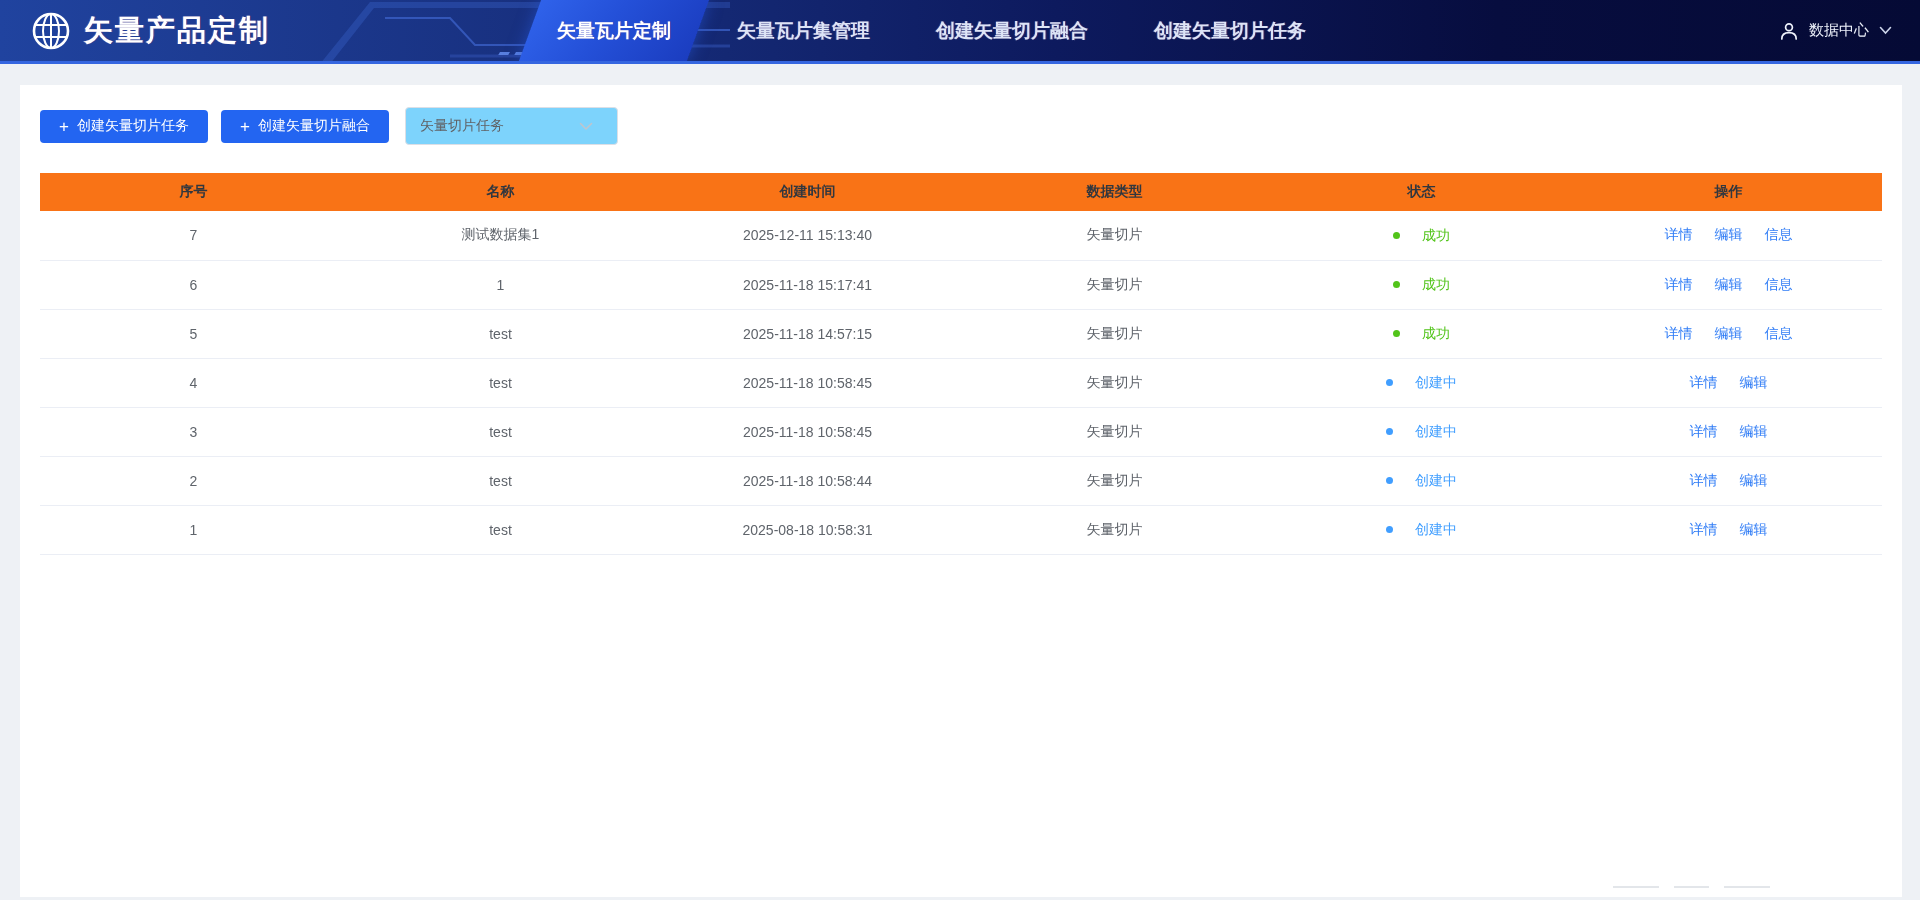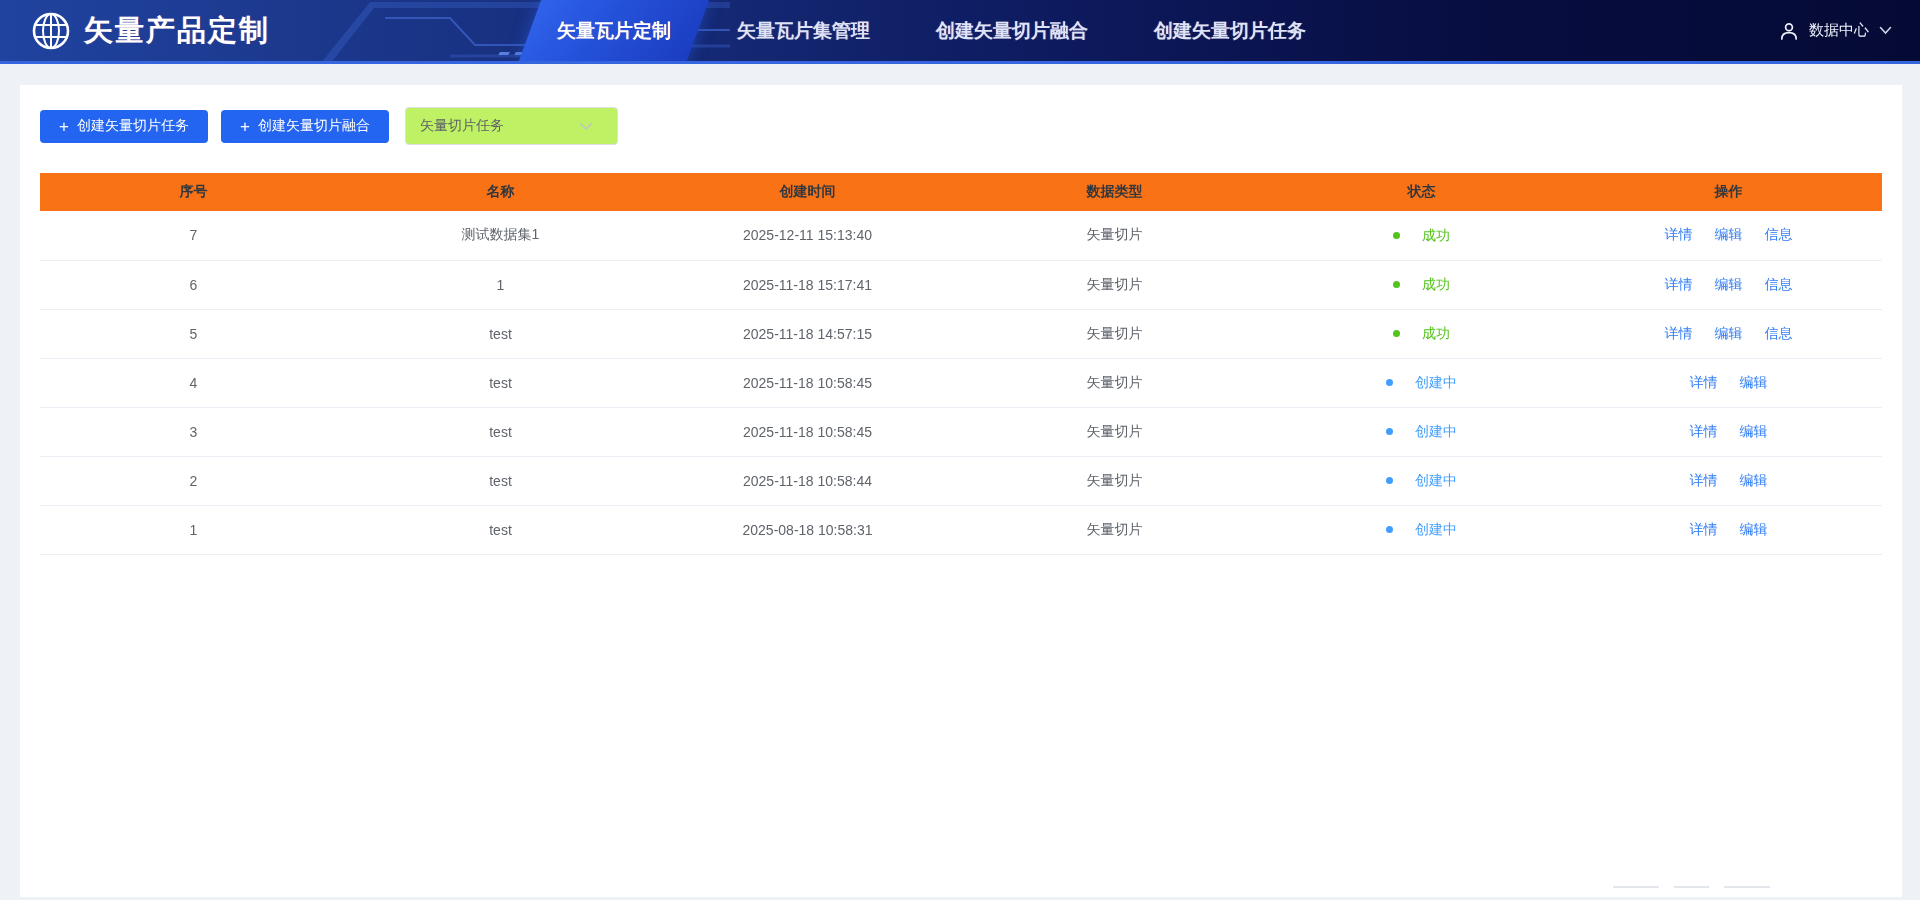--- a/index.html
+++ b/index.html
@@ -42,21 +42,21 @@
   .page { width:100%; height:833px; padding:21px 18px 0 20px; background:#eef1f5; }
   .card { position:relative; background:#ffffff; width:100%; height:100%;
     padding:22px 20px 0 20px; }
 
   .toolbar { display:flex; align-items:center; }
   .btn-primary { height:33px; padding:0 19px; border:none; border-radius:4px;
     background:var(--primary,#2365f1); color:#fff; font-size:14px;
     font-family:inherit; display:flex; align-items:center; gap:8px; cursor:pointer; }
   .btn-plus { font-size:17px; font-weight:400; line-height:1; }
   .btn-primary + .btn-primary { margin-left:13px; }
-  .select { margin-left:16px; width:213px; height:38px; background:#bef264;
+  .select { margin-left:16px; width:213px; height:38px; background:#7dd3fc;
     border:1px solid #dcdfe6; border-radius:4px; display:flex; align-items:center;
     justify-content:space-between; padding:0 24px 0 14px; cursor:pointer; }
   .select-value { font-size:14px; color:#606266; }
 
   
   table { width:100%; border-collapse:collapse; margin-top:28px; table-layout:fixed; }
   thead tr { height:38px; background:#f97316; }
   th { font-size:14px; font-weight:bold; color:#32373e; text-align:center; }
   tbody tr { height:49px; border-bottom:1px solid #ebeef5; background:#fff; }
   td { font-size:14px; color:#5f646b; text-align:center; white-space:nowrap; }

